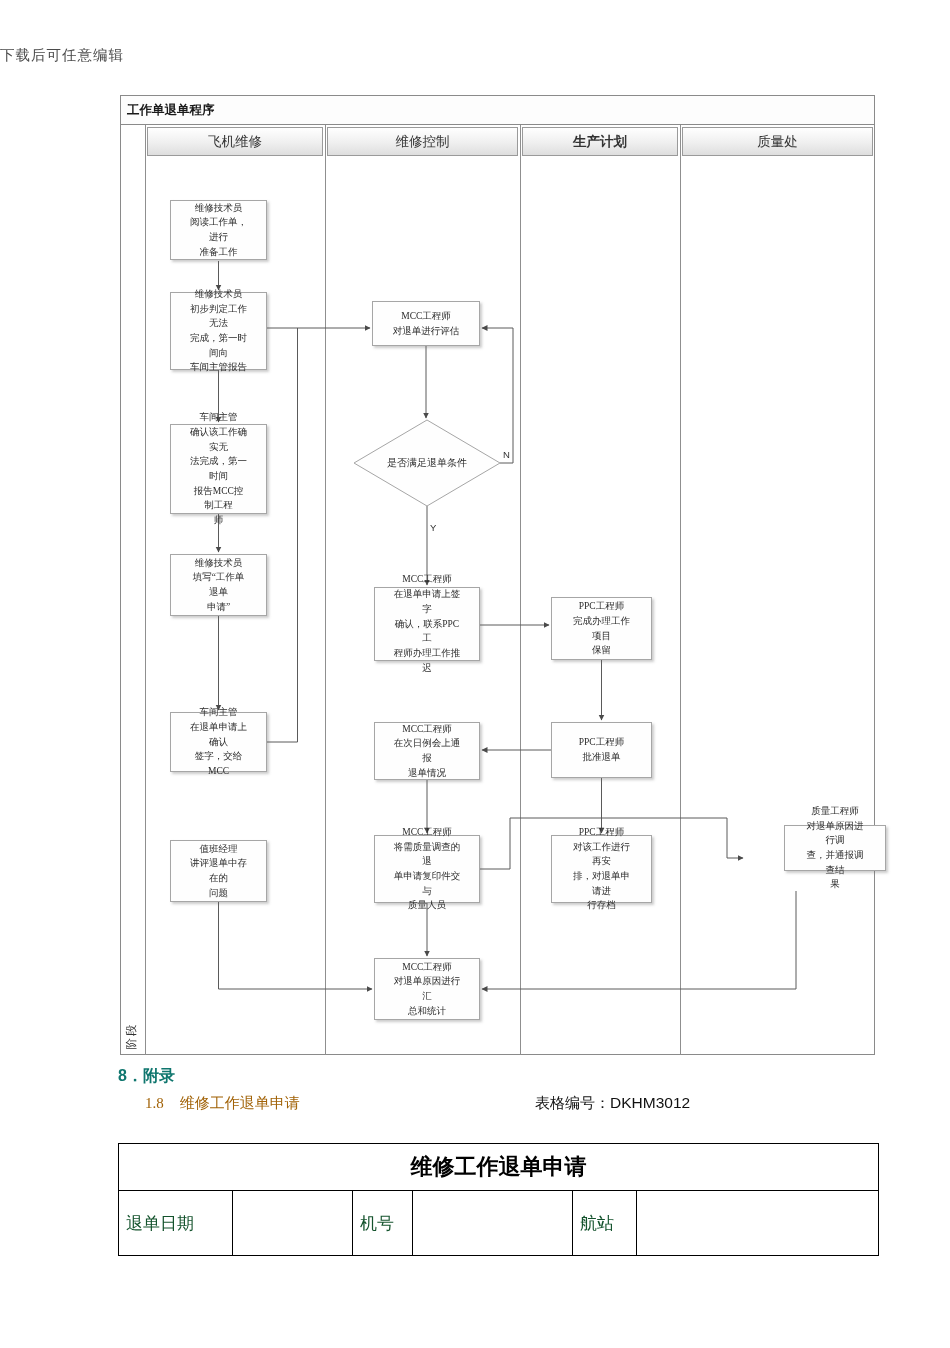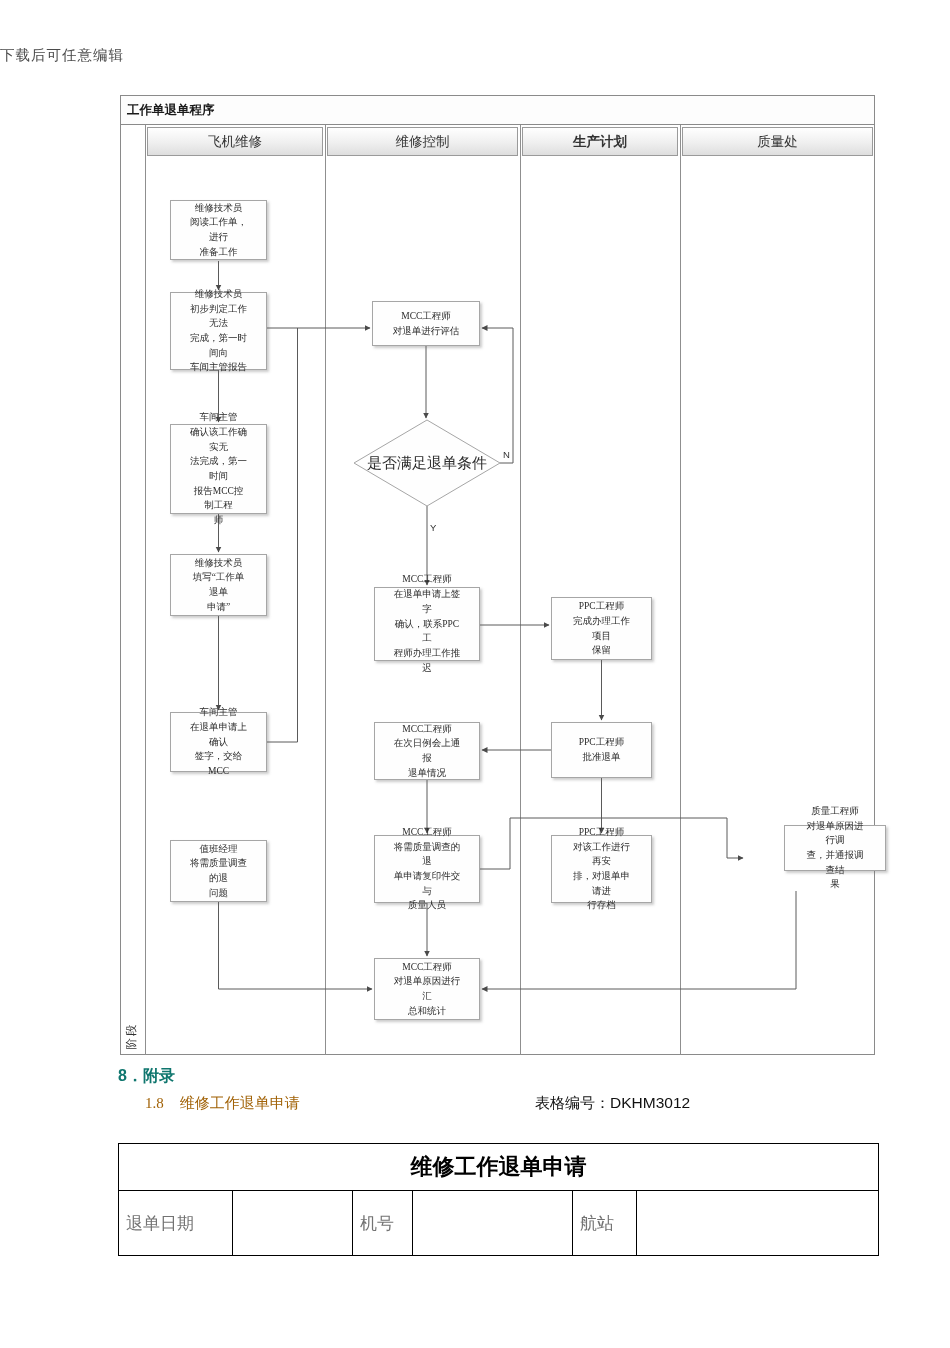--- a/index.html
+++ b/index.html
@@ -15,36 +15,36 @@
     font-family:"Liberation Sans","DejaVu Sans",sans-serif;}
   .sep{position:absolute;width:1px;background:#8f8f8f;top:125px;height:930px;}
   .lane-header{position:absolute;top:127px;height:29px;box-sizing:border-box;border:1px solid #9a9a9a;
     background:linear-gradient(180deg,#ffffff 0%,#efefef 55%,#dedede 100%);
     display:flex;align-items:center;justify-content:center;font-size:13.5px;color:#333;}
   .fnode{position:absolute;background:#fefefe;border:1px solid #a6a6a6;box-sizing:border-box;
     box-shadow:1.5px 1.5px 2.5px rgba(110,110,110,.35);
     display:flex;align-items:center;justify-content:center;text-align:center;
     font-size:9.5px;line-height:1.55;color:#2b2b2b;white-space:pre-line;padding:2px 18px;}
   .diamond-text{position:absolute;display:flex;align-items:center;justify-content:center;text-align:center;
-    font-size:15px;color:#2b2b2b;}
+    font-size:10px;color:#2b2b2b;}
   .branch-label{position:absolute;font-size:9.5px;color:#333;font-family:"Liberation Sans","DejaVu Sans",sans-serif;}
   .stage-label{position:absolute;left:112px;top:1028px;width:40px;height:16px;transform:rotate(-90deg);
     text-align:center;font-size:11.5px;color:#333;letter-spacing:2px;}
   .connector-svg{position:absolute;left:0;top:0;pointer-events:none;}
   .appendix-heading{left:118px;top:1066px;font-size:16px;font-weight:bold;color:#0f766e;
     font-family:"Liberation Sans","DejaVu Sans",sans-serif;}
   .appendix-item{left:145px;top:1094px;font-size:15px;color:#a16207;}
   .appendix-item .gap{margin-left:16px;}
   .form-code{left:535px;top:1094px;font-size:15px;color:#111;}
   .form-code .code-val{font-family:"Liberation Sans","DejaVu Sans",sans-serif;font-size:15.5px;}
   table.req-form{position:absolute;left:118px;top:1143px;width:760px;border-collapse:collapse;table-layout:fixed;}
   table.req-form td{border:1px solid #000;vertical-align:middle;box-sizing:border-box;}
   td.form-title{height:47px;text-align:center;font-weight:bold;font-size:22px;color:#000;
     font-family:"Liberation Sans","DejaVu Sans",sans-serif;}
-  tr.form-row td{height:65px;font-size:17px;color:#737373;padding-left:7px;}
+  tr.form-row td{height:65px;font-size:17px;color:#14532d;padding-left:7px;}
 </style>
 </head>
 <body>
 
 <div class="abs top-note">下载后可任意编辑</div>
 
 <div class="abs chart-frame"></div>
 <div class="abs chart-title">工作单退单程序</div>
 
 <div class="sep" style="left:145px;"></div>
@@ -100,21 +100,21 @@
 法完成，第一时间
 报告MCC控制工程
 师</div>
 <div class="fnode" style="left:170px;top:554px;width:97px;height:62px;">维修技术员
 填写“工作单退单
 申请”</div>
 <div class="fnode" style="left:170px;top:712px;width:97px;height:60px;">车间主管
 在退单申请上确认
 签字，交给MCC</div>
 <div class="fnode" style="left:170px;top:840px;width:97px;height:62px;">值班经理
-将需质量调查的退
+讲评退单中存在的
 问题</div>
 
 <div class="fnode" style="left:372px;top:301px;width:108px;height:45px;">MCC工程师
 对退单进行评估</div>
 <div class="diamond-text" style="left:357px;top:440px;width:140px;height:46px;">是否满足退单条件</div>
 <div class="branch-label" style="left:503px;top:449px;">N</div>
 <div class="branch-label" style="left:430px;top:522px;">Y</div>
 <div class="fnode" style="left:374px;top:587px;width:106px;height:74px;">MCC工程师
 在退单申请上签字
 确认，联系PPC工

